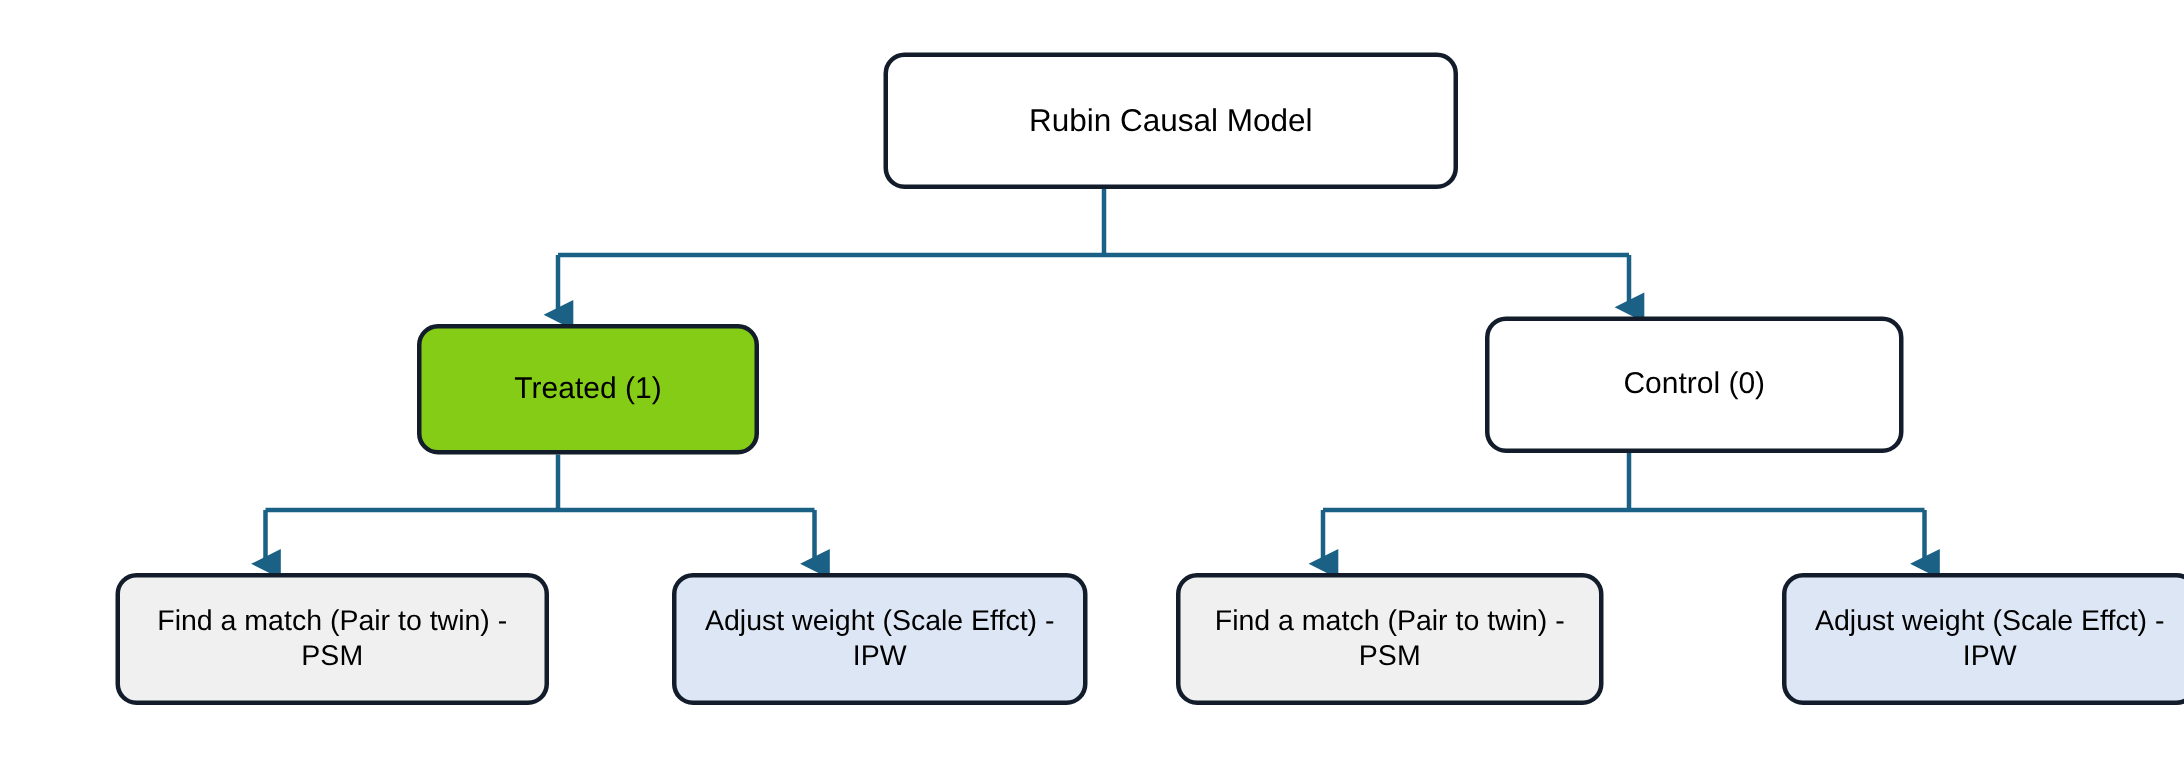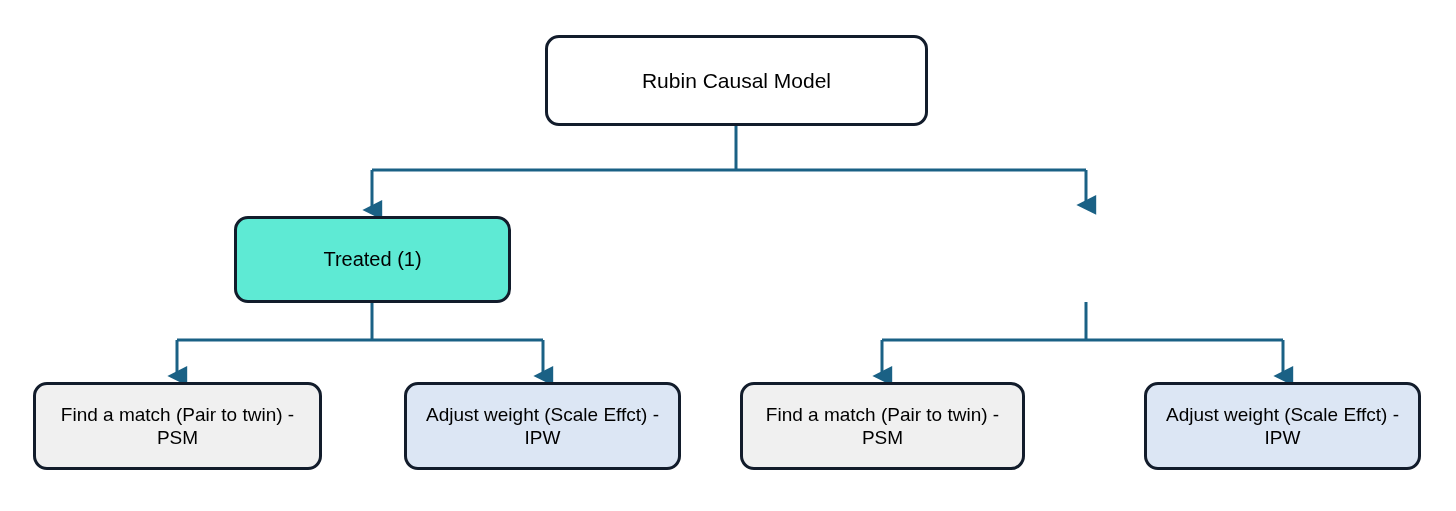--- a/index.html
+++ b/index.html
@@ -30,43 +30,44 @@
     position: absolute;
     box-sizing: border-box;
     border: 3px solid #121c2b;
     border-radius: 14px;
     display: flex;
     align-items: center;
     justify-content: center;
     text-align: center;
     color: #000000;
     z-index: 2;
+    margin-left: 44px;
   }
   .node-label {
     display: block;
     line-height: 1.22;
     padding: 0 10px;
     white-space: pre-line;
   }
   
   #node-root {
     left: 545px;
     top: 35px;
     width: 383px;
     height: 91px;
     background: #ffffff;
   }
   #node-root .node-label { font-size: 21px; }
   
   #node-treated {
     left: 234px;
     top: 216px;
-    width: 277px;
+    width: 228px;
     height: 87px;
-    background: #5eead4;
+    background: #84cc16;
   }
   #node-control {
     left: 946px;
     top: 211px;
     width: 279px;
     height: 91px;
     background: #ffffff;
   }
   #node-treated .node-label,
   #node-control .node-label { font-size: 20px; }
@@ -128,20 +129,23 @@
   </svg>
 
   <div class="node" id="node-root">
     <span class="node-label">Rubin Causal Model</span>
   </div>
 
   <div class="node" id="node-treated">
     <span class="node-label">Treated (1)</span>
   </div>
 
+  <div class="node" id="node-control">
+    <span class="node-label">Control (0)</span>
+  </div>
 
   <div class="node leaf" id="node-treated-psm">
     <span class="node-label">Find a match (Pair to twin) -PSM</span>
   </div>
 
   <div class="node leaf" id="node-treated-ipw">
     <span class="node-label">Adjust weight (Scale Effct) -IPW</span>
   </div>
 
   <div class="node leaf" id="node-control-psm">

